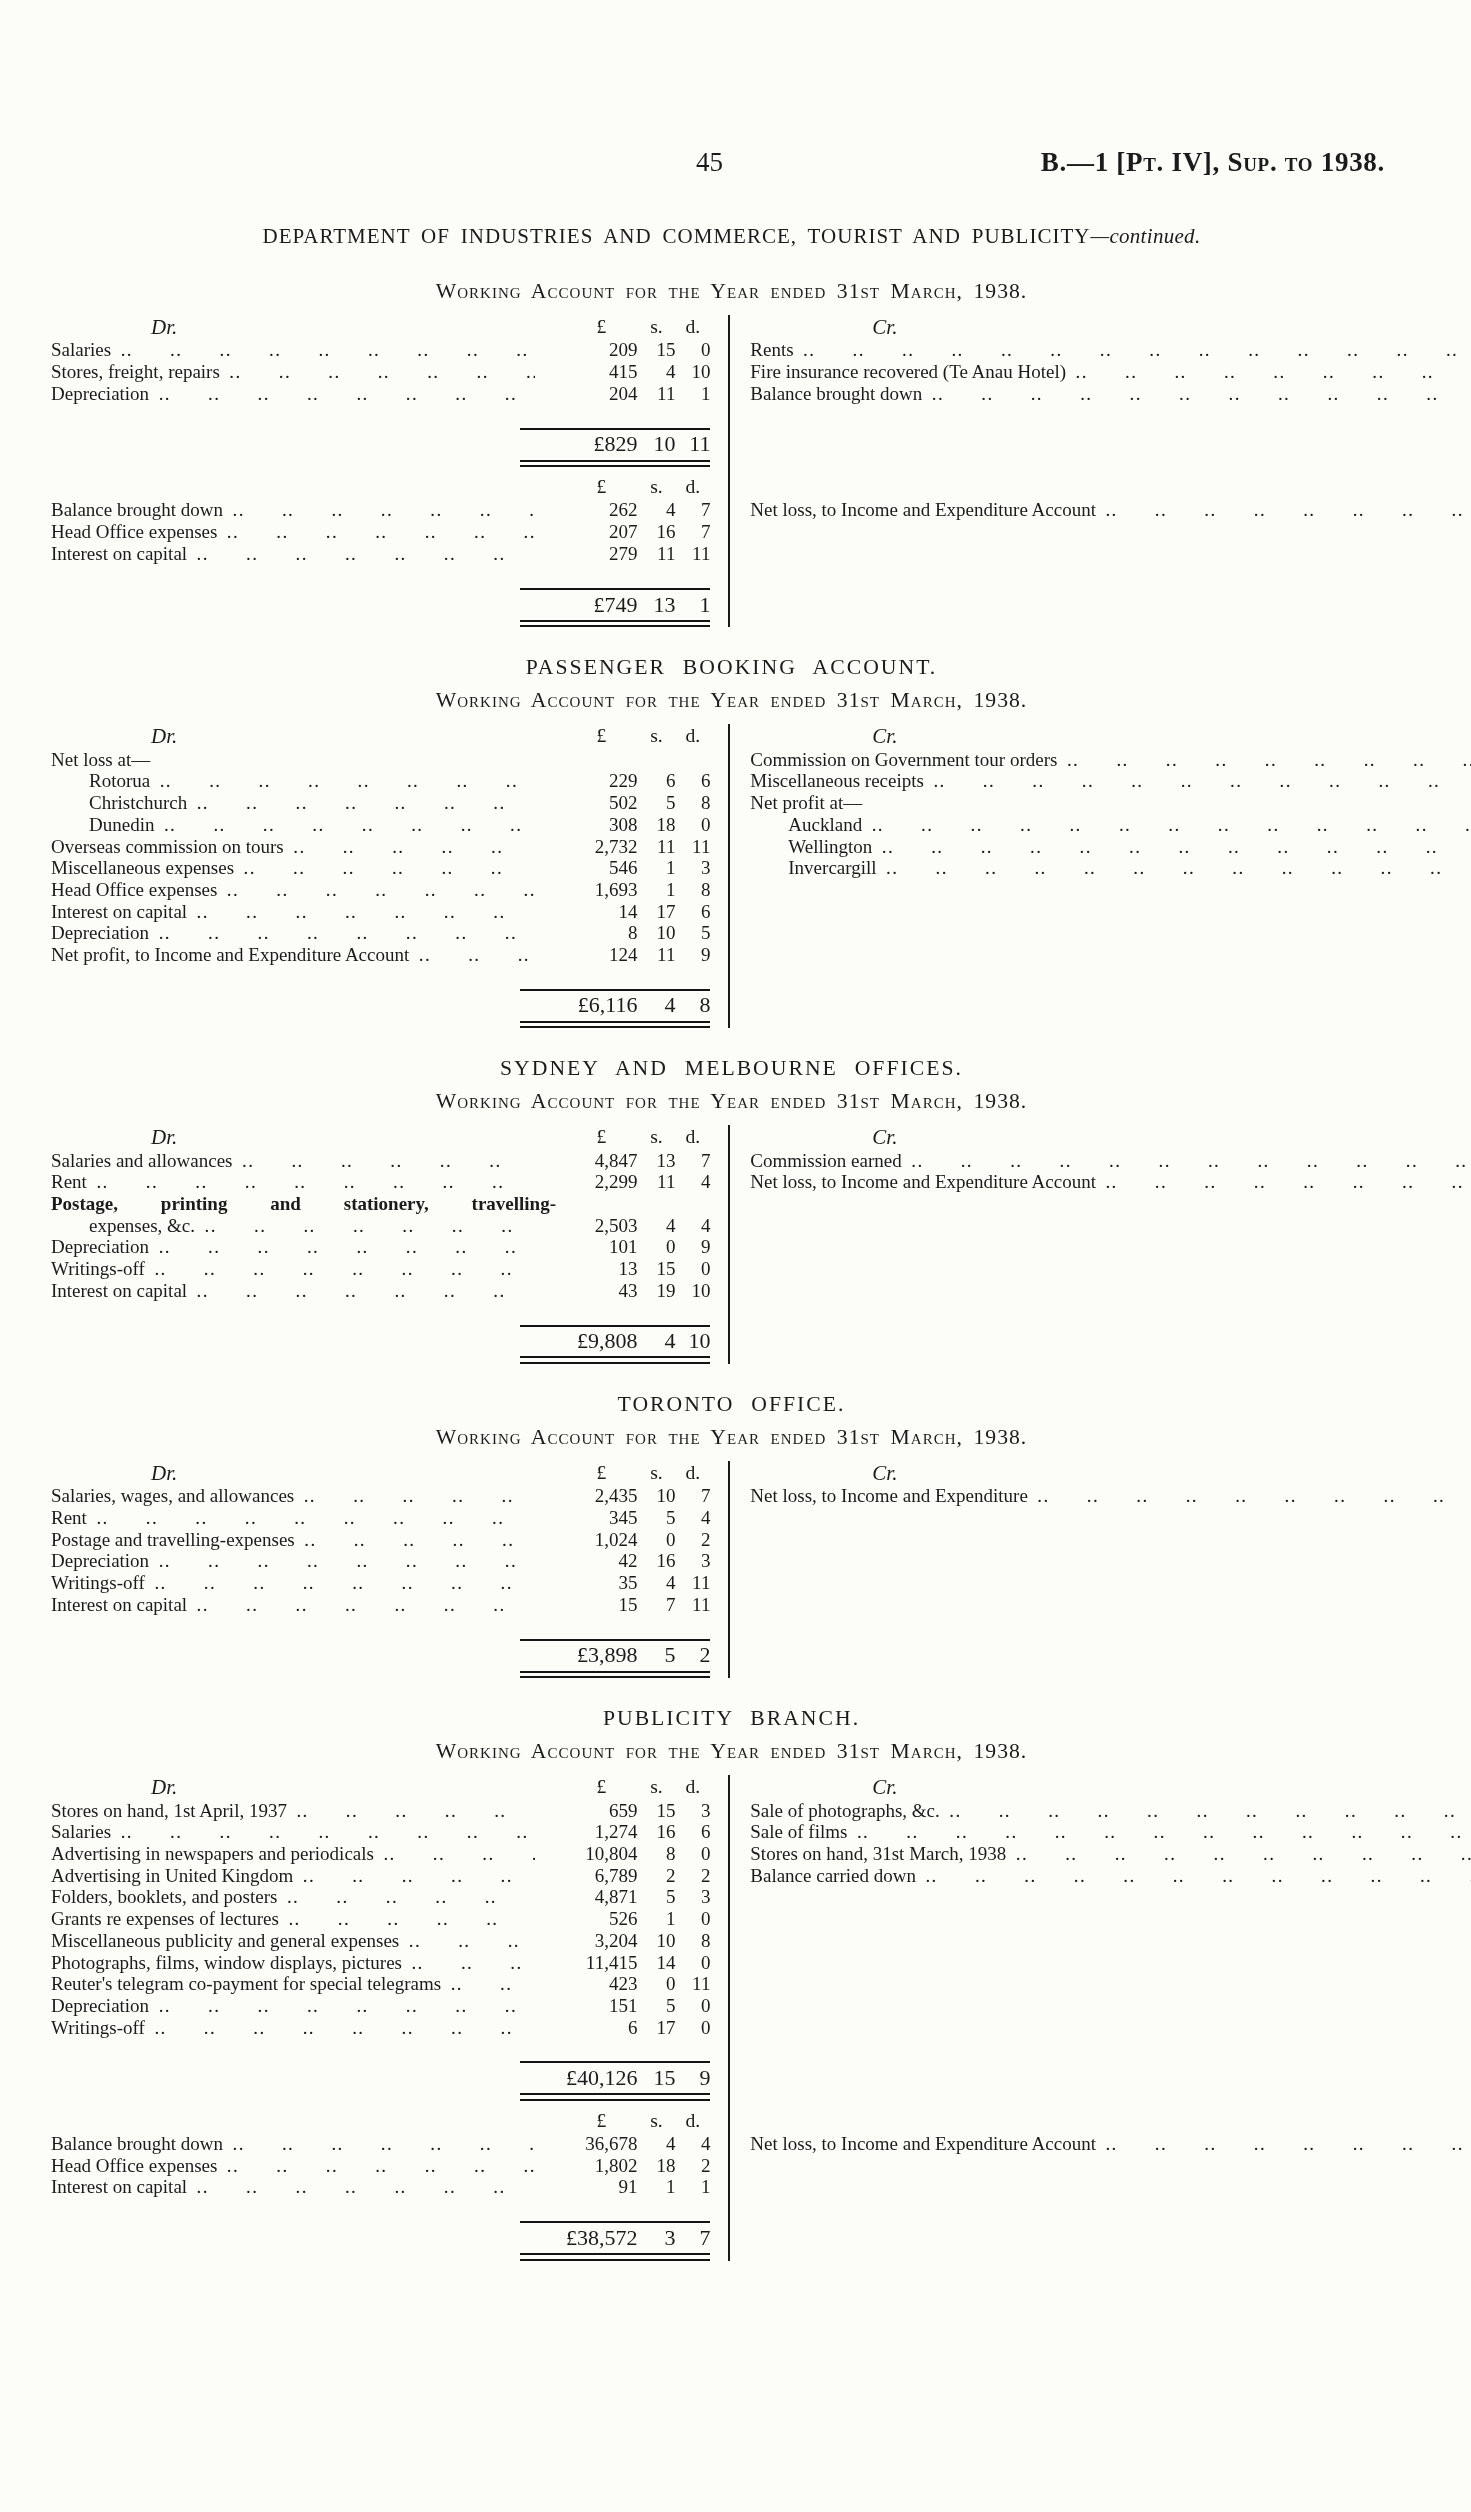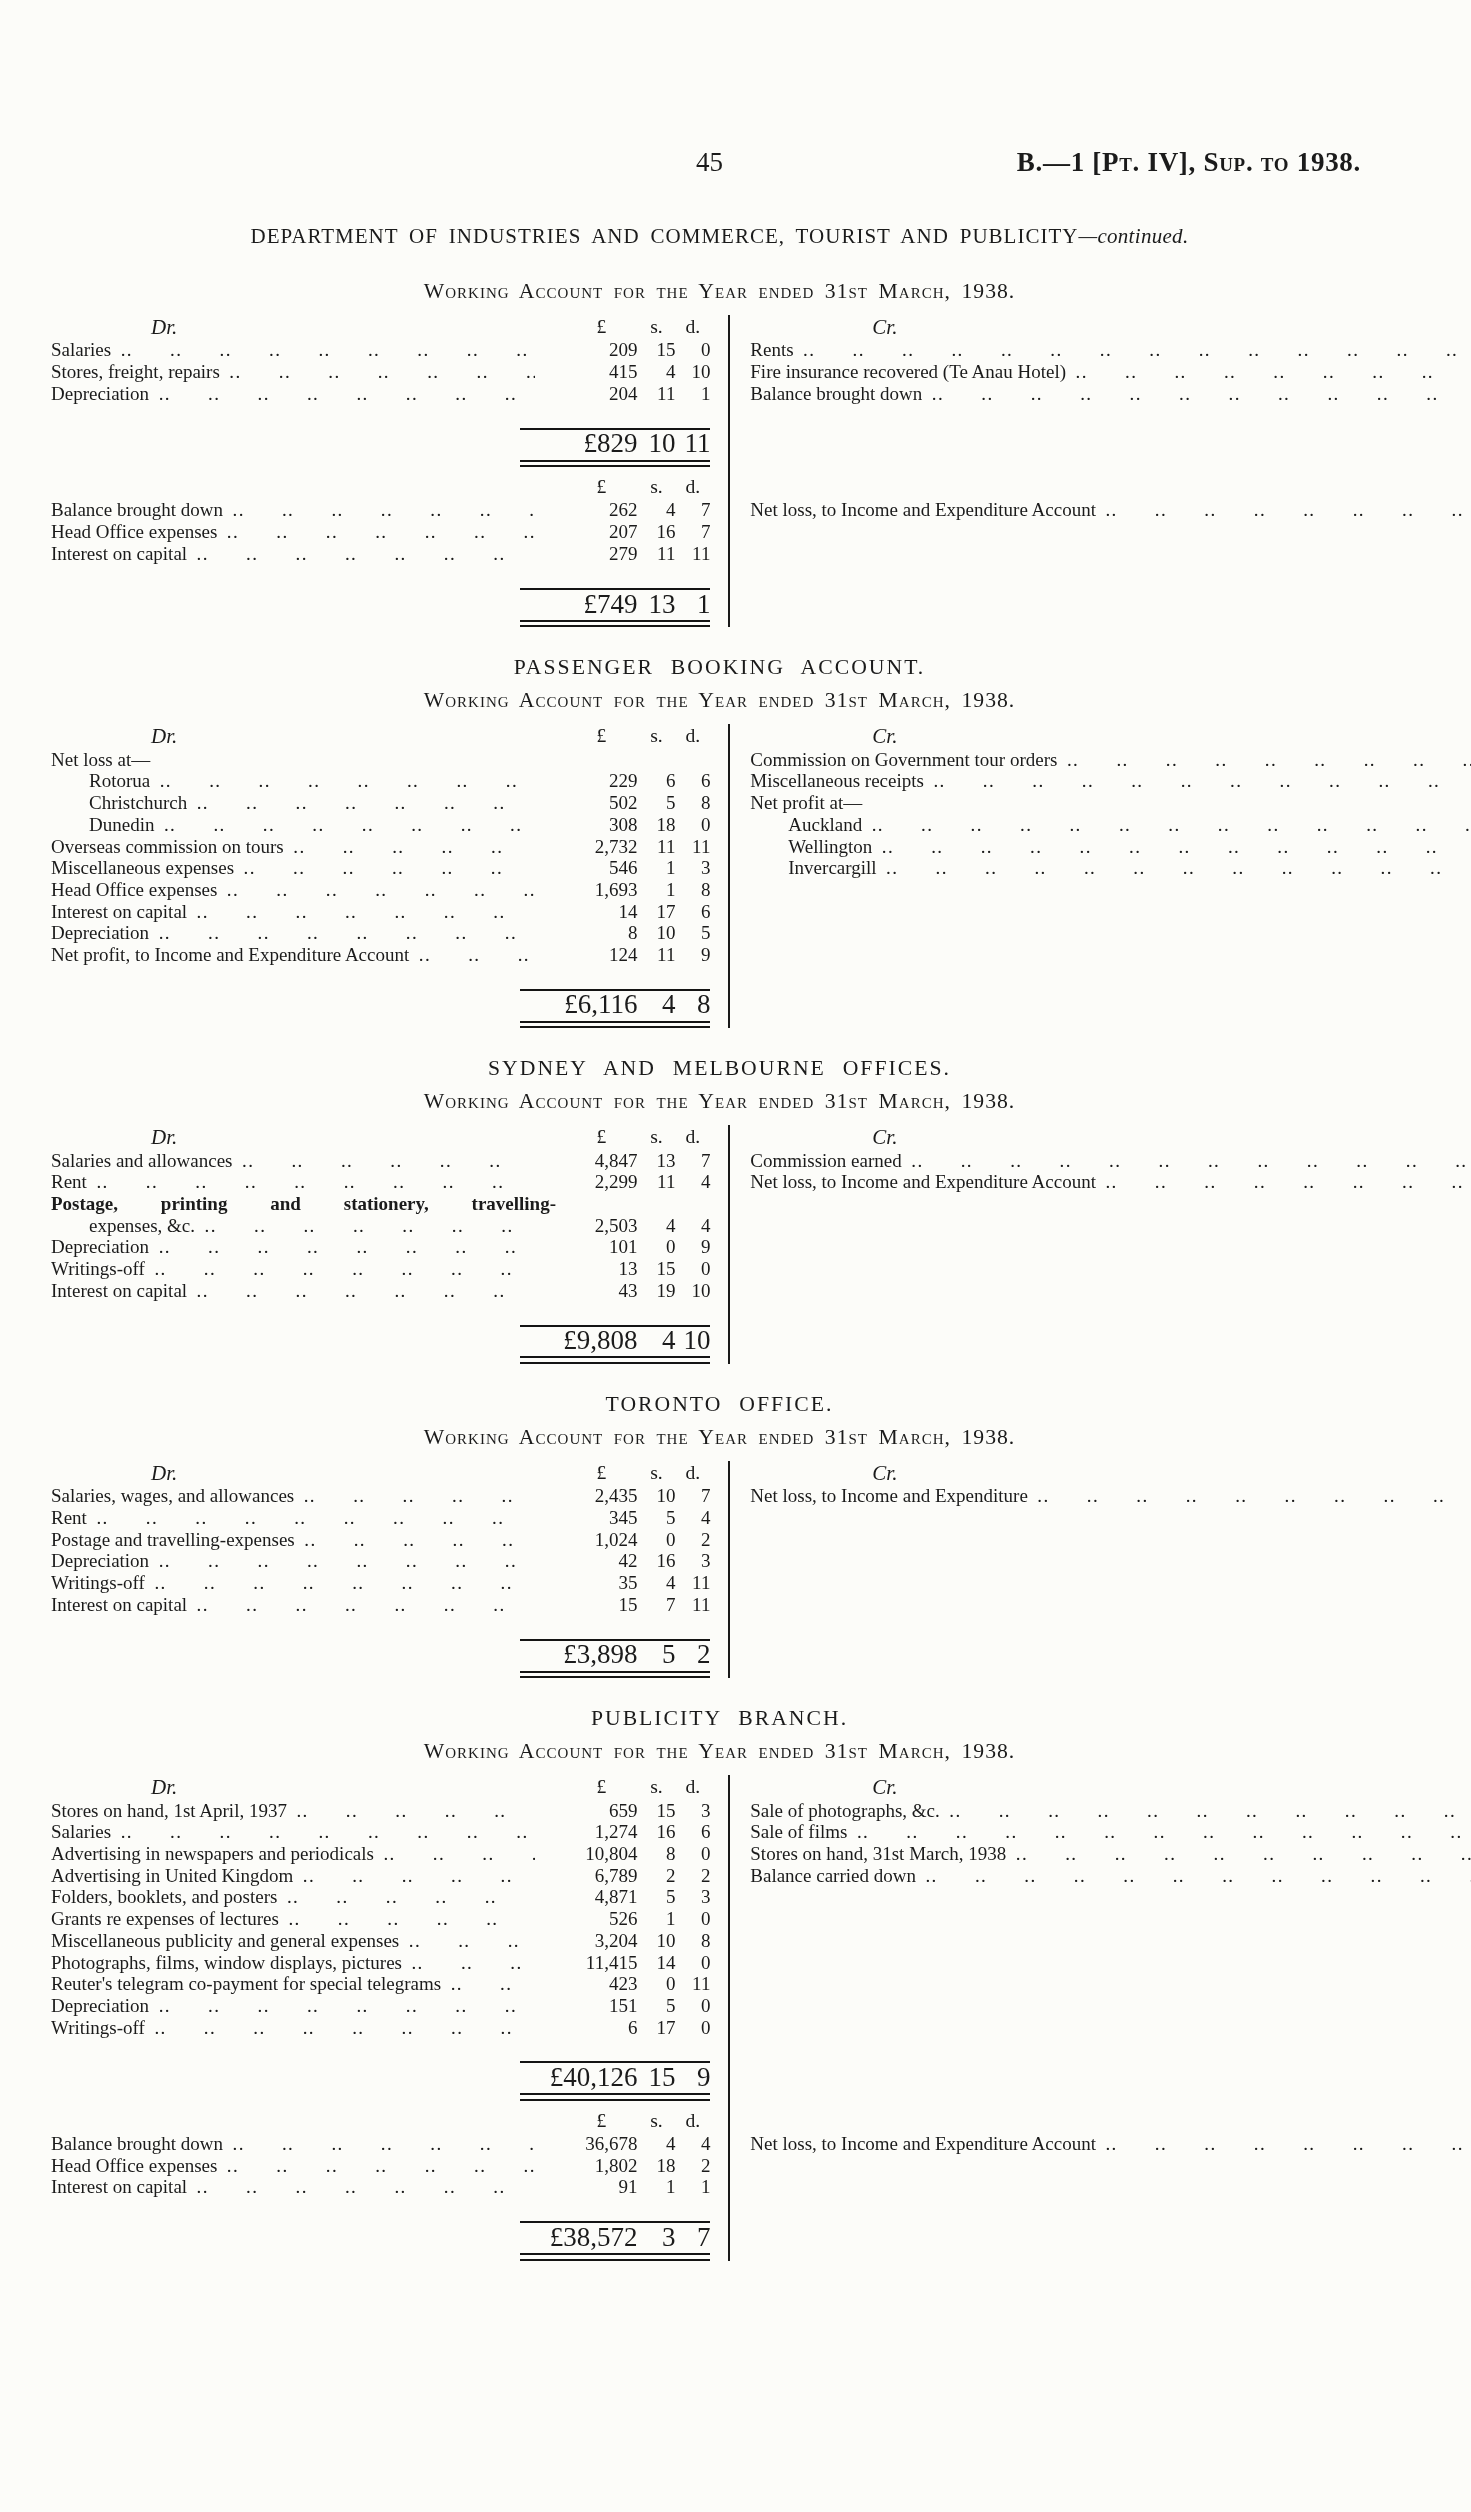--- a/index.html
+++ b/index.html
@@ -2,21 +2,21 @@
 <html style="font-size:10.8px"><head>
 <meta charset="utf-8">
 <style>
   html,body{margin:0;padding:0;background:#e9e9e6;}
   .page{
     position:relative;
     width:1472px;height:2512px;
     background:#fcfcf9;color:#1b1b1b;
     font-family:"Liberation Serif","DejaVu Serif",serif;
     box-sizing:border-box;
-    padding:146px 84px 0 51px;
+    padding:146px 60px 0 51px;
     overflow:hidden;
   }
   
   .pagehead{position:relative;height:34px;font-size:27px;line-height:32.5px;}
   .pageno{position:absolute;left:645px;}
   .docref{position:absolute;right:27px;font-variant:small-caps;letter-spacing:0.7px;font-weight:bold;}
   
   .dept{margin-top:43px;text-align:center;font-size:21px;line-height:27px;letter-spacing:1px;word-spacing:4.7px;}
   .dept em{font-style:italic;letter-spacing:0.3px;word-spacing:1.4px;text-transform:none;}
   
@@ -44,21 +44,21 @@
   .row.indent .label{padding-left:38px;}
   .row.justify .label{flex:none;width:505px;white-space:normal;text-align:justify;text-align-last:justify;font-weight:bold;}
   .dots{flex:1;min-width:0;overflow:hidden;white-space:nowrap;padding-left:9.5px;}
   .dots::after{content:".. .. .. .. .. .. .. .. .. .. .. .. .. .. .. .. .. .. .. .. .. ..";word-spacing:31px;letter-spacing:1.4px;}
   .m-pounds{width:102px;text-align:right;}
   .m-s{width:38px;text-align:right;}
   .m-d{width:35px;text-align:right;}
   
   .total-wrap{margin-top:auto;padding-top:23px;align-self:flex-end;width:190px;}
   .rule-top{border-top:2px solid #141414;margin-bottom:2.7px;}
-  .trow{display:flex;align-items:flex-end;font-size:27px;line-height:23px;}
+  .trow{display:flex;align-items:flex-end;font-size:22px;line-height:23px;}
   .t-pounds{width:117px;text-align:right;}
   .t-s{width:38px;text-align:right;}
   .t-d{width:35px;text-align:right;}
   .rule-bot{margin-top:4.1px;height:3.4px;border-top:2px solid #141414;border-bottom:2px solid #141414;}
 </style>
 </head>
 <body>
 
 <div class="page">
   <header class="pagehead">

